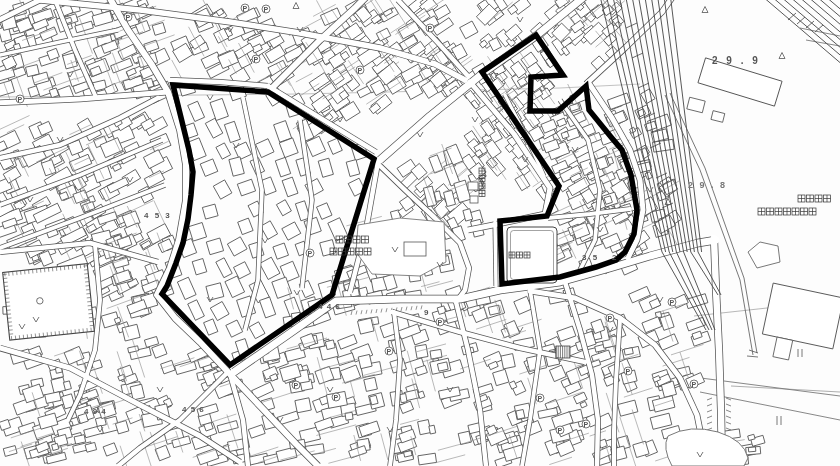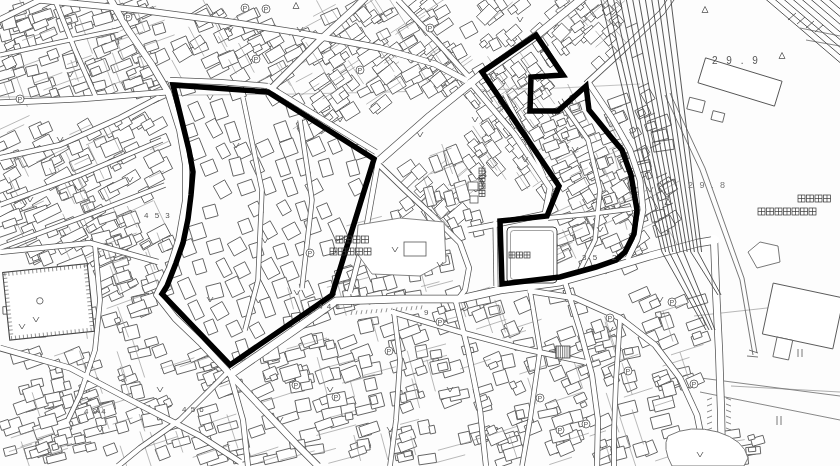--- a/index.html
+++ b/index.html
@@ -1,14 +1,14 @@
 <!DOCTYPE html>
 <html><head><meta charset="utf-8"><style>
 html,body{margin:0;padding:0;background:#fff;font-family:"Liberation Sans",sans-serif;}
-#map{width:840px;height:466px;overflow:hidden;}
+#map{width:840px;height:466px;overflow:hidden;font-weight:bold;}
 </style></head>
 <body>
 <div id="map"><svg width="840" height="466" viewBox="0 0 840 466" xmlns="http://www.w3.org/2000/svg">
 
 <rect width="840" height="466" fill="#fdfdfd"></rect>
 
 <g>
         <path d="M 0,97 L 300,94 L 560,88 L 640,84" fill="none" stroke="#999" stroke-width="0.6"></path>
 <path d="M 693,377 L 840,396" stroke="#555" stroke-width="0.7"></path>
 <path d="M 700,392 L 840,420" stroke="#555" stroke-width="0.7"></path>

